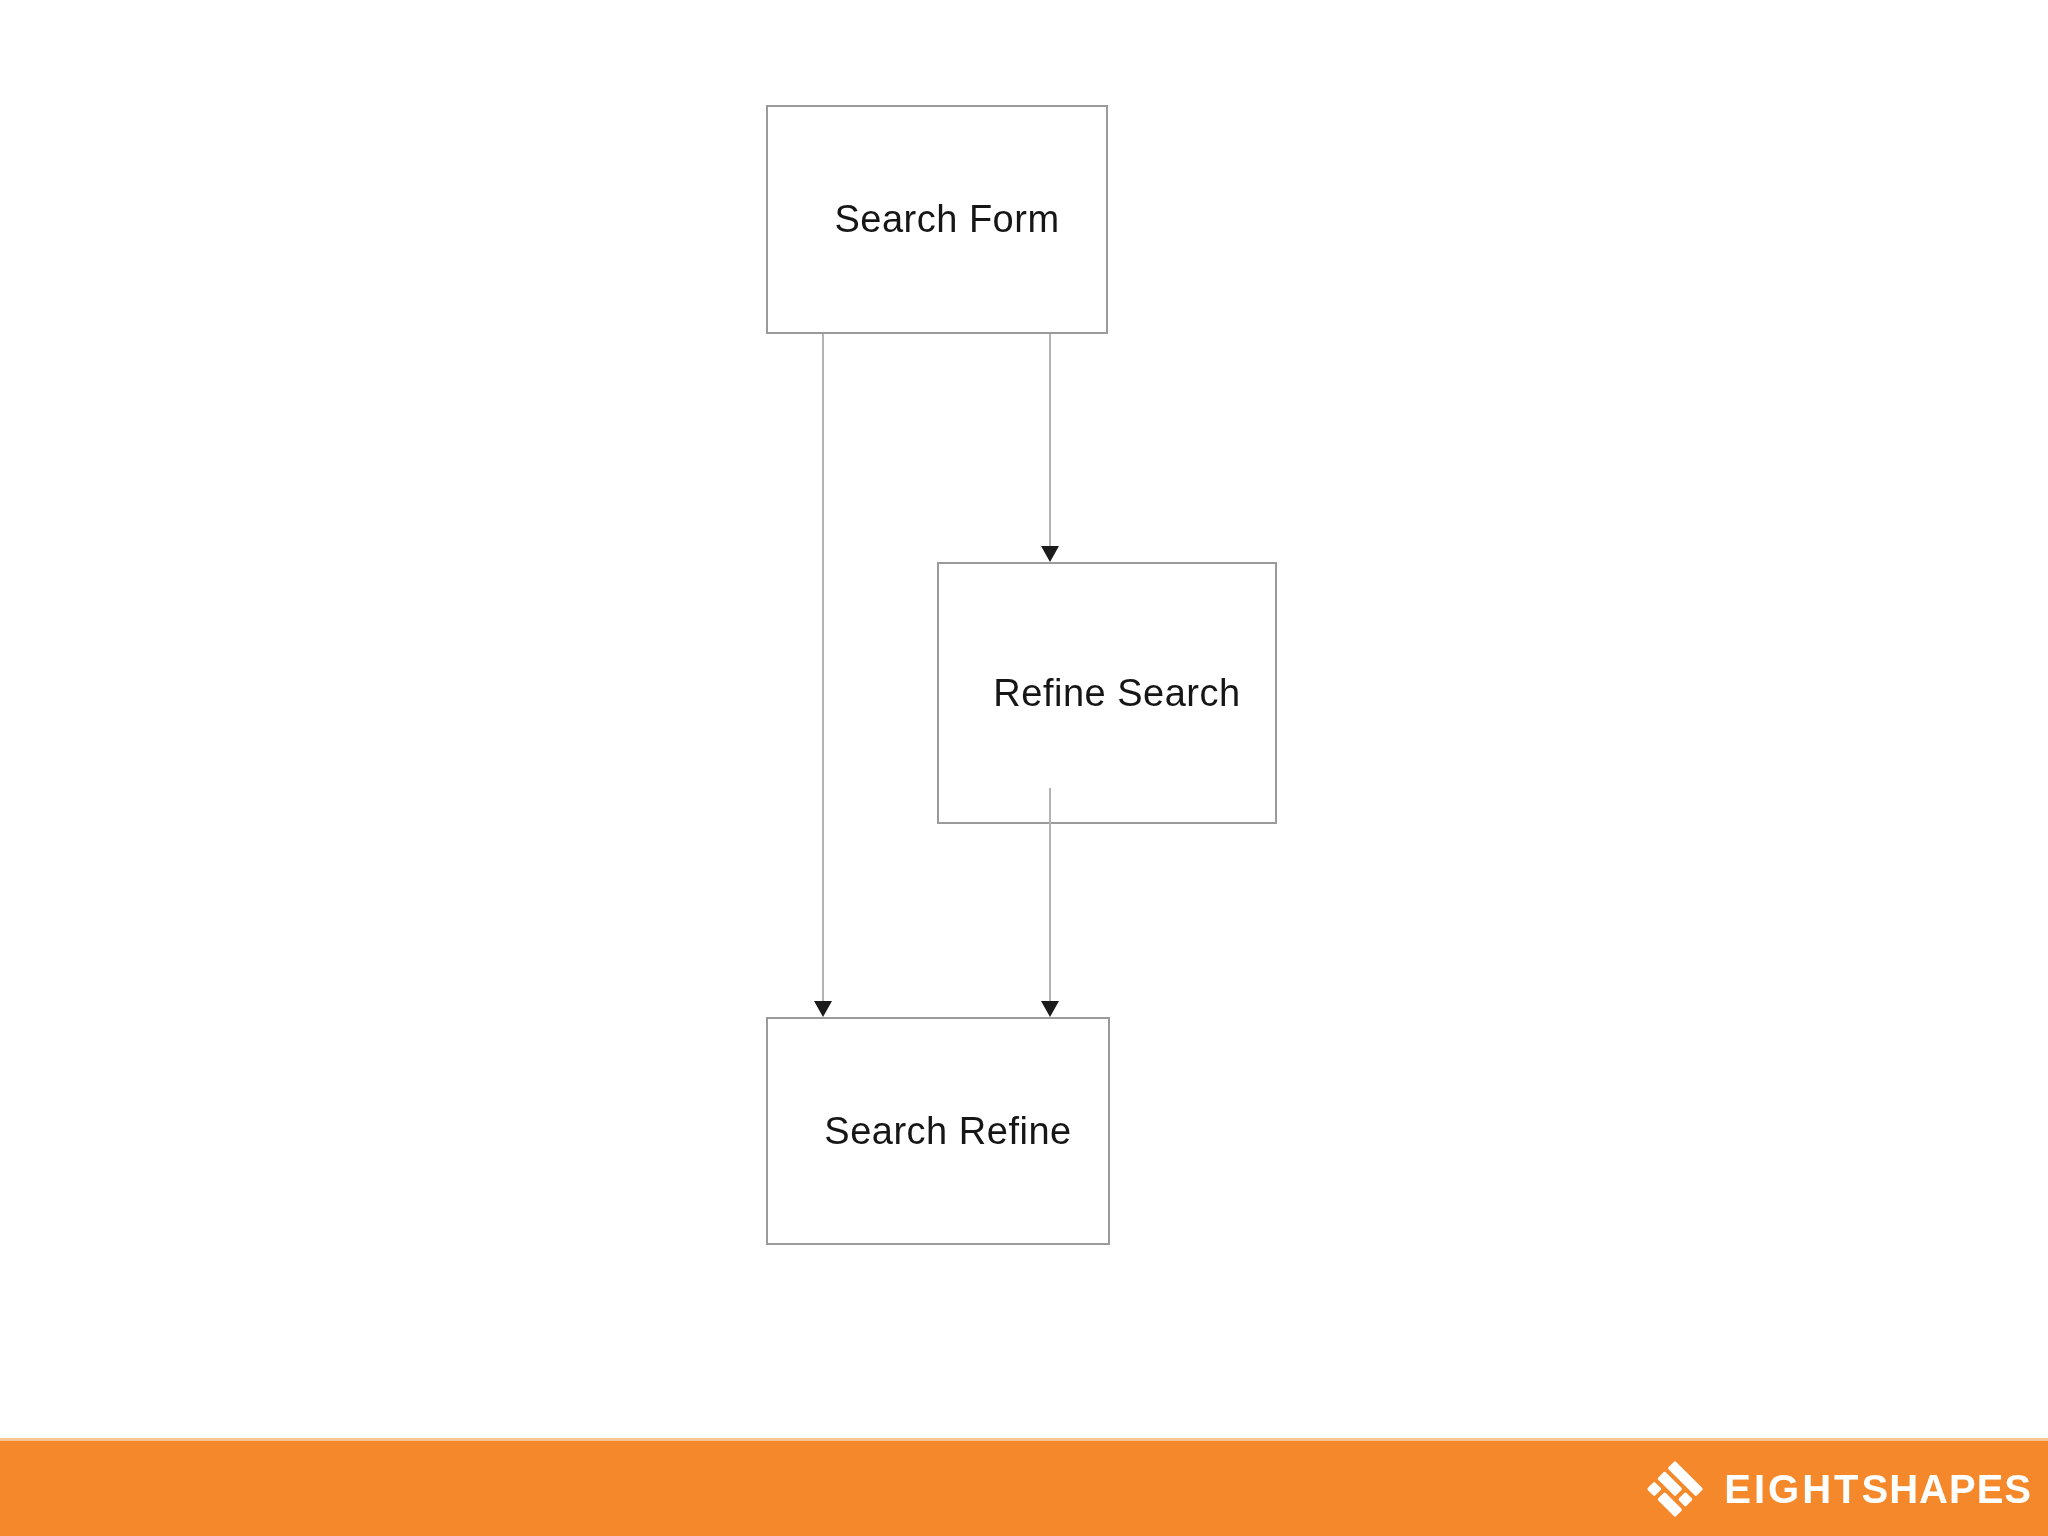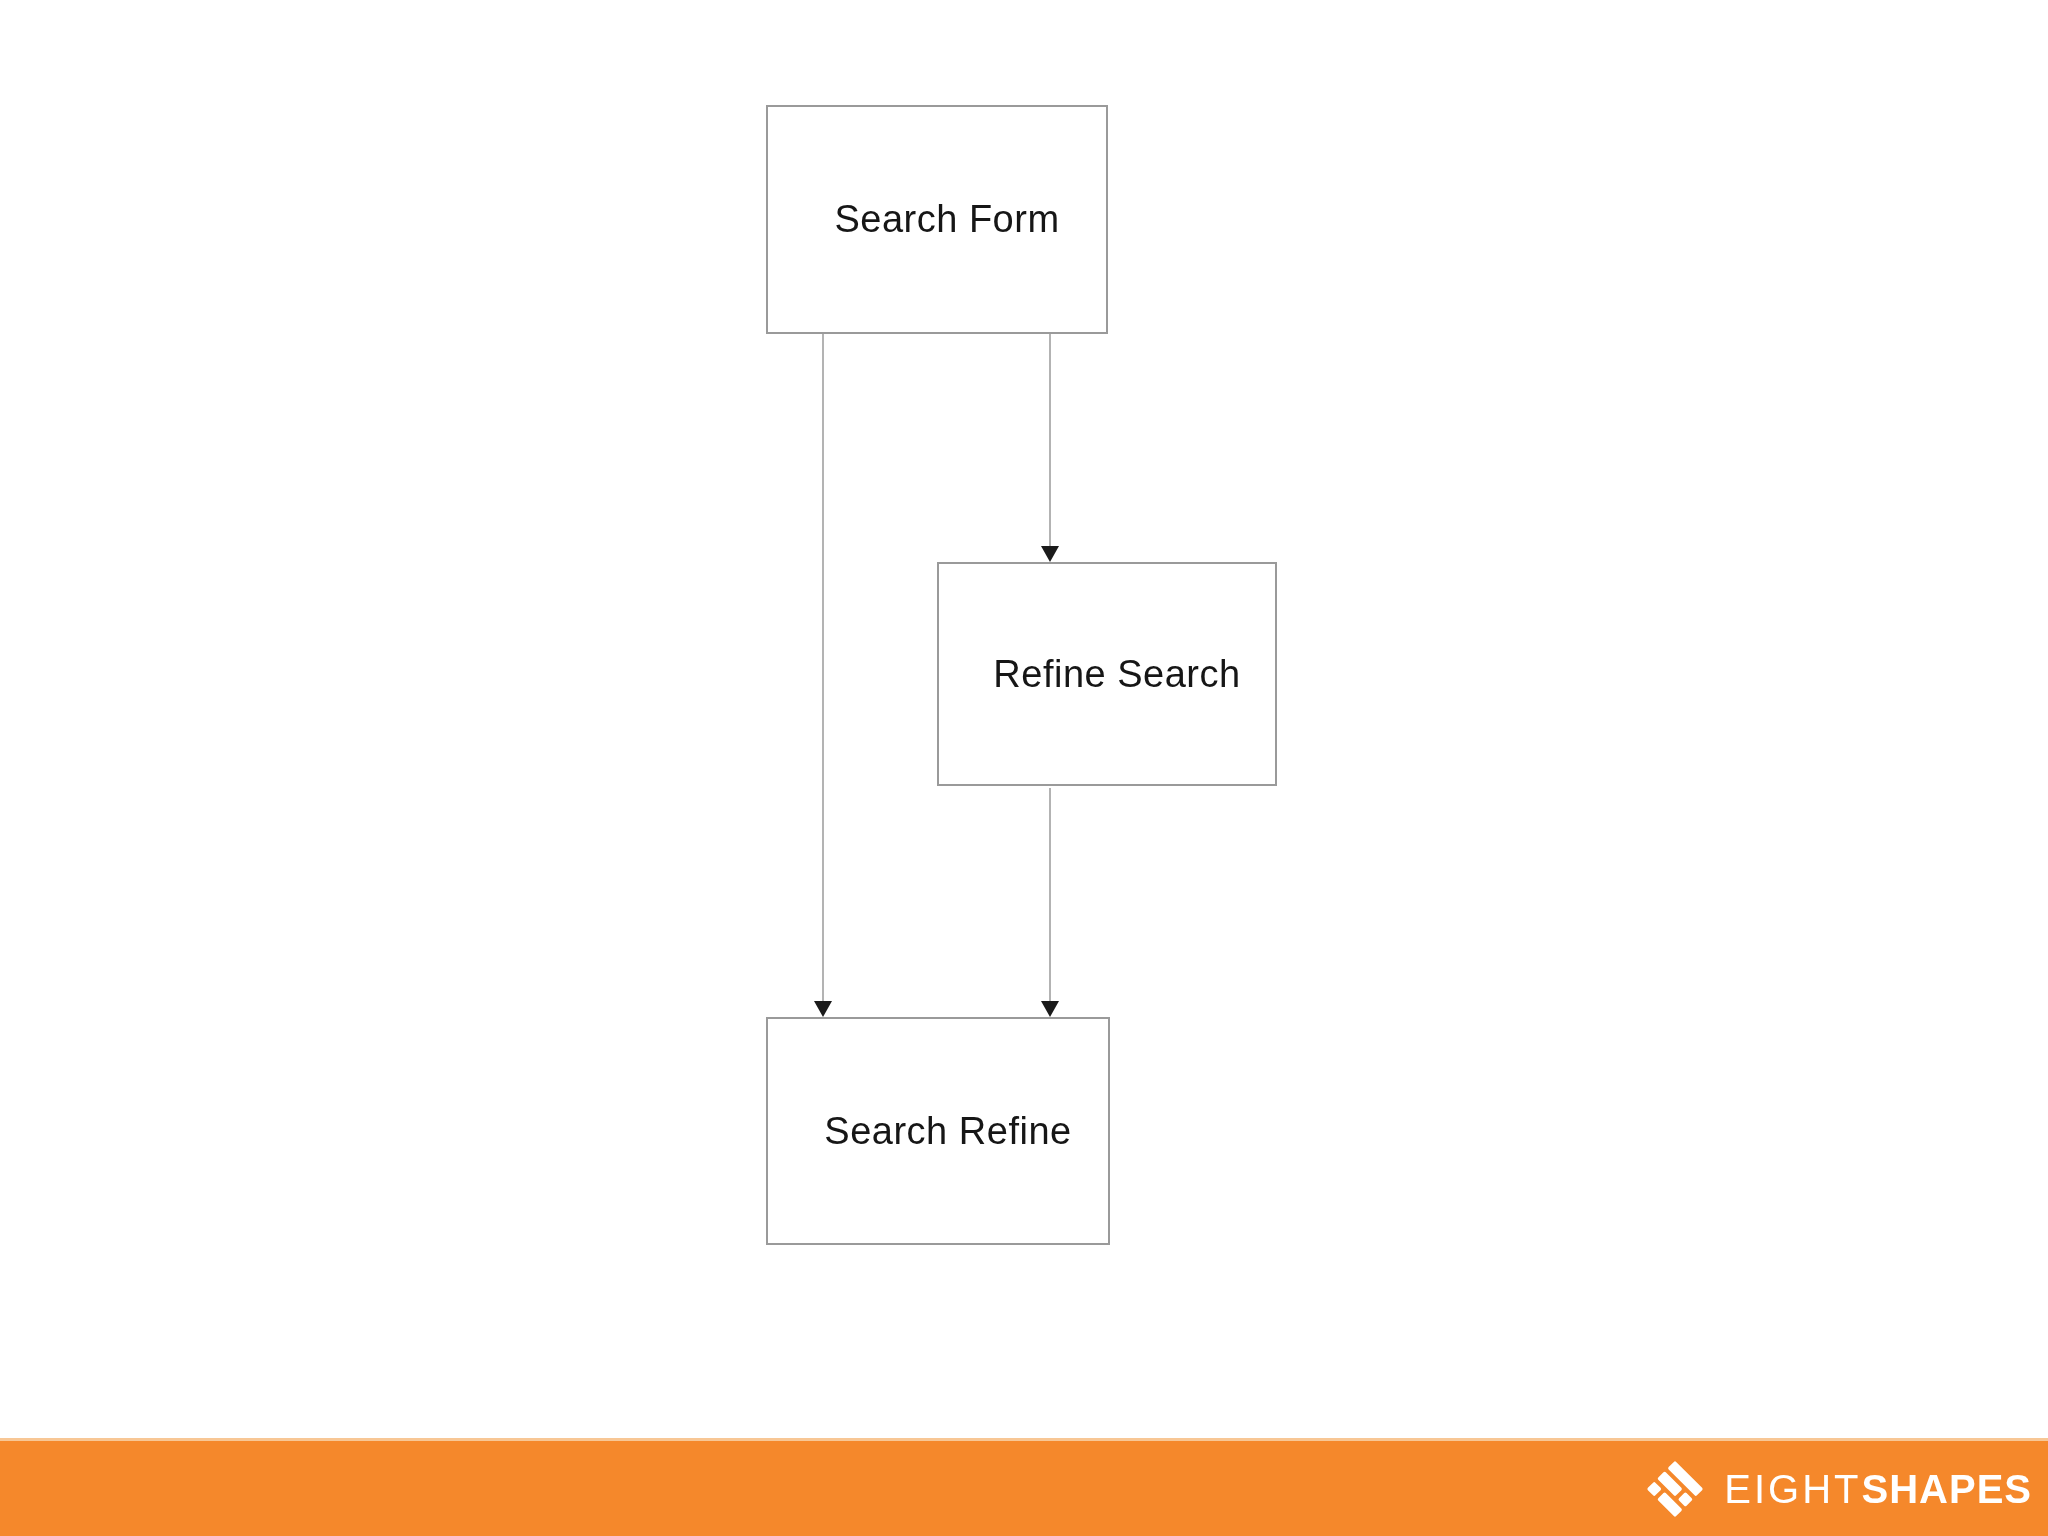--- a/index.html
+++ b/index.html
@@ -20,21 +20,21 @@
     border: 2px solid #9a9a9a;
     display: flex;
     align-items: center;
     justify-content: center;
     font-size: 38px;
     color: #161616;
     letter-spacing: 0.5px;
     padding-left: 20px;
   }
   #node-search-form    { left: 766px; top: 105px;  width: 342px; height: 229px; }
-  #node-refine-search  { left: 937px; top: 562px;  width: 340px; height: 224px; }
+  #node-refine-search  { left: 937px; top: 562px;  width: 340px; height: 262px; }
   #node-search-results { left: 766px; top: 1017px; width: 344px; height: 228px; }
 
   
   .edge-line {
     position: absolute;
     width: 2px;
     background: #b3b3b3;
   }
   #edge-form-results  { left: 822px;  top: 334px; height: 667px; }
   #edge-form-refine   { left: 1049px; top: 334px; height: 212px; }
@@ -72,21 +72,21 @@
     align-items: center;
     gap: 18px;
   }
   .brand-mark { display: block; }
   .brand-word {
     color: #ffffff;
     font-size: 40px;
     line-height: 1;
     white-space: nowrap;
   }
-  .brand-word .light { font-weight: 400; letter-spacing: 3px; margin-top: 26px; }
+  .brand-word .light { font-weight: 700; letter-spacing: 3px; margin-top: 26px; }
   .brand-word .bold  { font-weight: 700; letter-spacing: 1px; }
 </style>
 </head>
 <body>
 
 <div id="canvas">
 
   <div class="node" id="node-search-form">
     <span>Search Form</span>
   </div>

